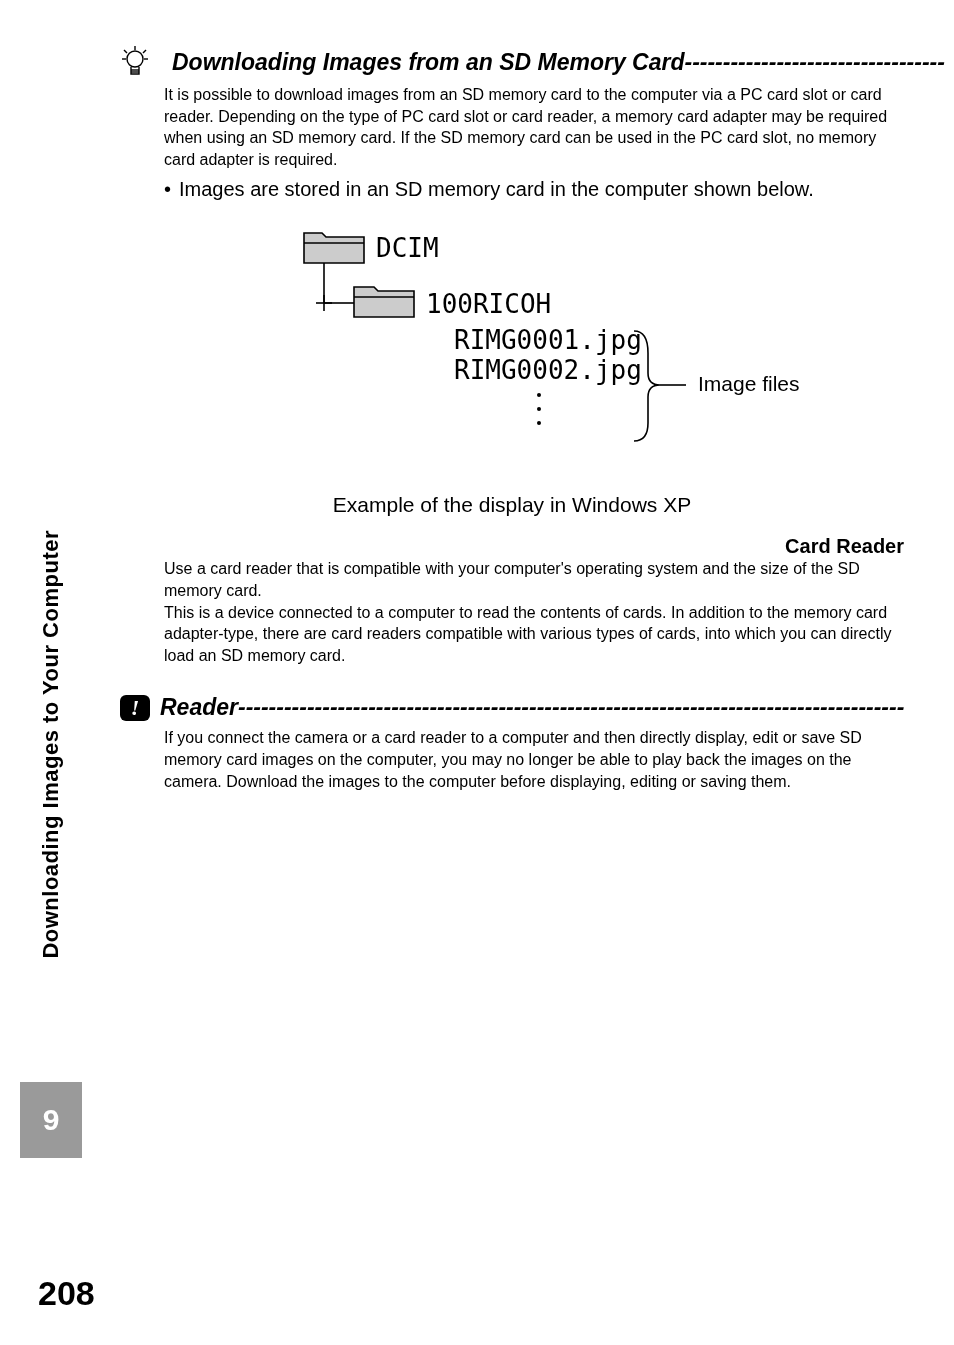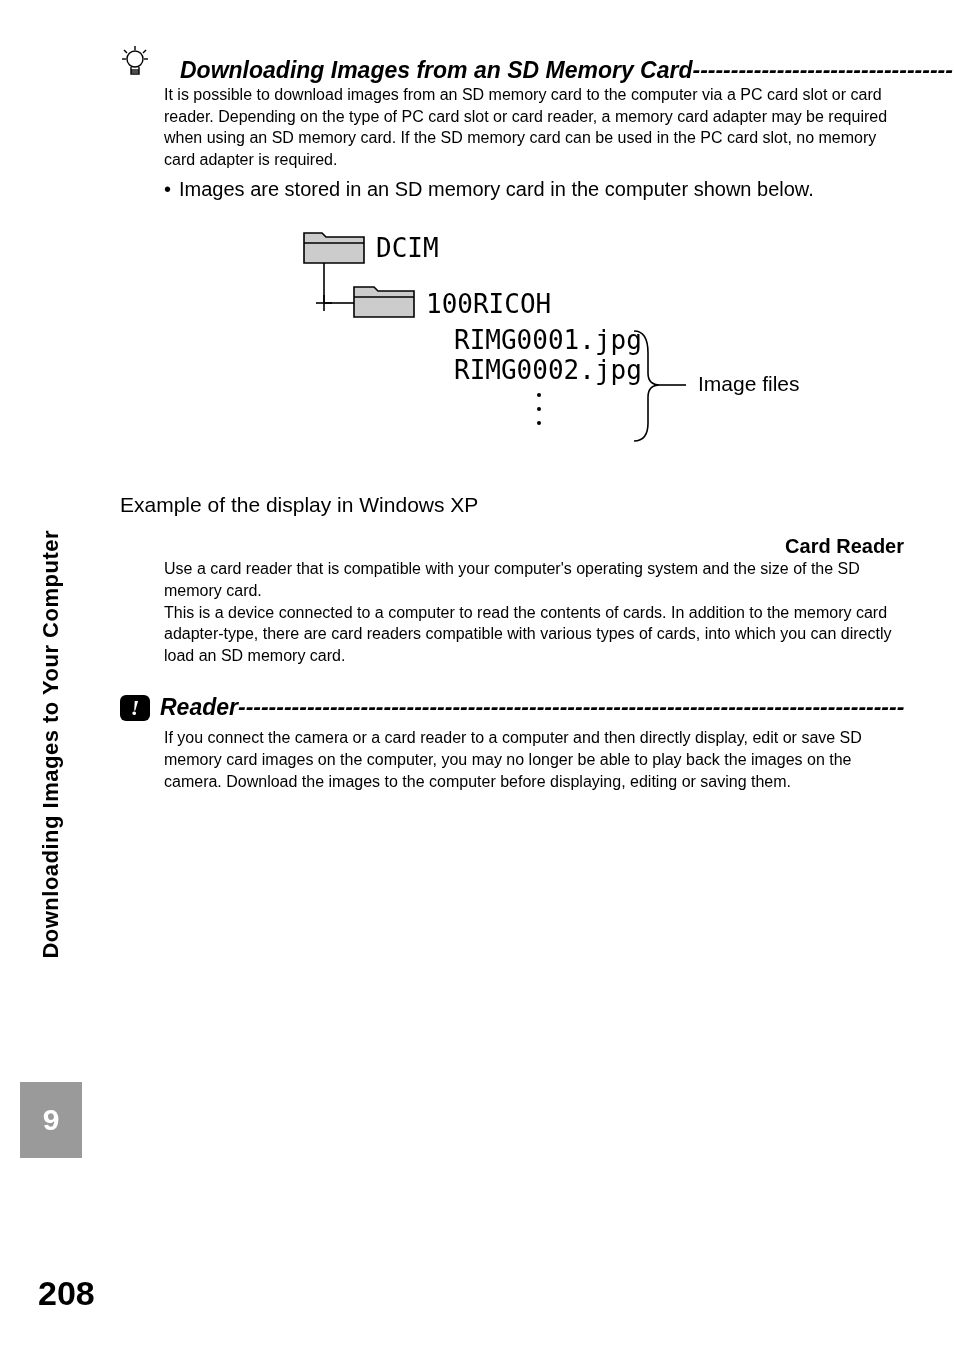--- a/index.html
+++ b/index.html
@@ -7,21 +7,21 @@
     width: 954px;
     height: 1345px;
     font-family: Arial, Helvetica, sans-serif;
     position: relative;
     background: #fff;
     color: #000;
   }
   .content {
     padding: 40px 50px 0 120px;
   }
-  .tip-row { display: flex; align-items: flex-end; gap: 24px; }
+  .tip-row { display: flex; align-items: center; gap: 16px; }
   .tip-icon-wrap { flex: 0 0 36px; padding-top:4px; }
   .tip-icon { width: 30px; height: 36px; }
   .heading {
     font-weight: bold;
     font-style: italic;
     font-family: Arial, sans-serif;
     font-size: 23px;
     white-space: nowrap;
     overflow: hidden;
   }
@@ -39,21 +39,21 @@
     margin-top: 18px;
     text-align: right;
   }
   .diagram {
     margin: 20px 0 10px 44px;
     display:flex;
     justify-content:center;
   }
   .diagram svg { display:block; }
   .diagram-caption {
-    text-align: left;
+    text-align: center;
     font-size: 21px;
     margin-top: 4px;
     font-family: Arial, sans-serif;
   }
   .caution-row { display:flex; align-items:center; gap:10px; margin-top:28px;}
   .caution-icon {
     width: 30px; height: 26px;
     background: #000;
     border-radius: 6px;
     display:flex; align-items:center; justify-content:center;

